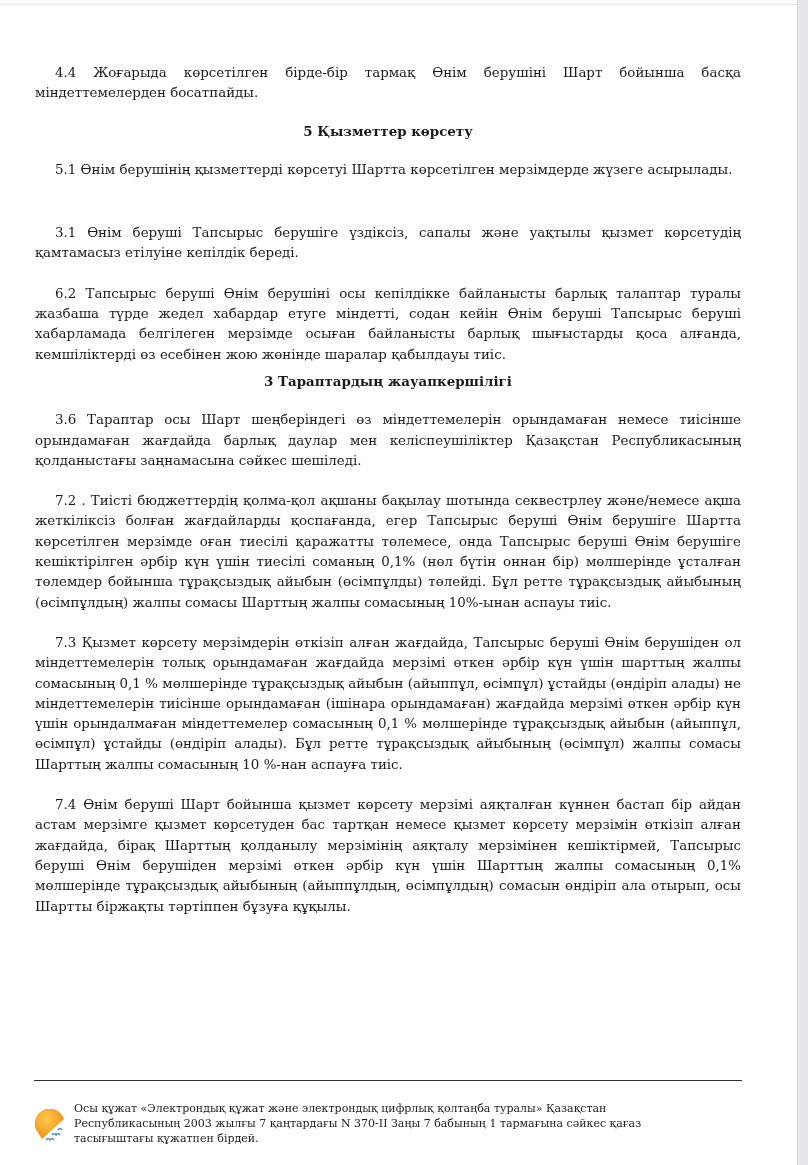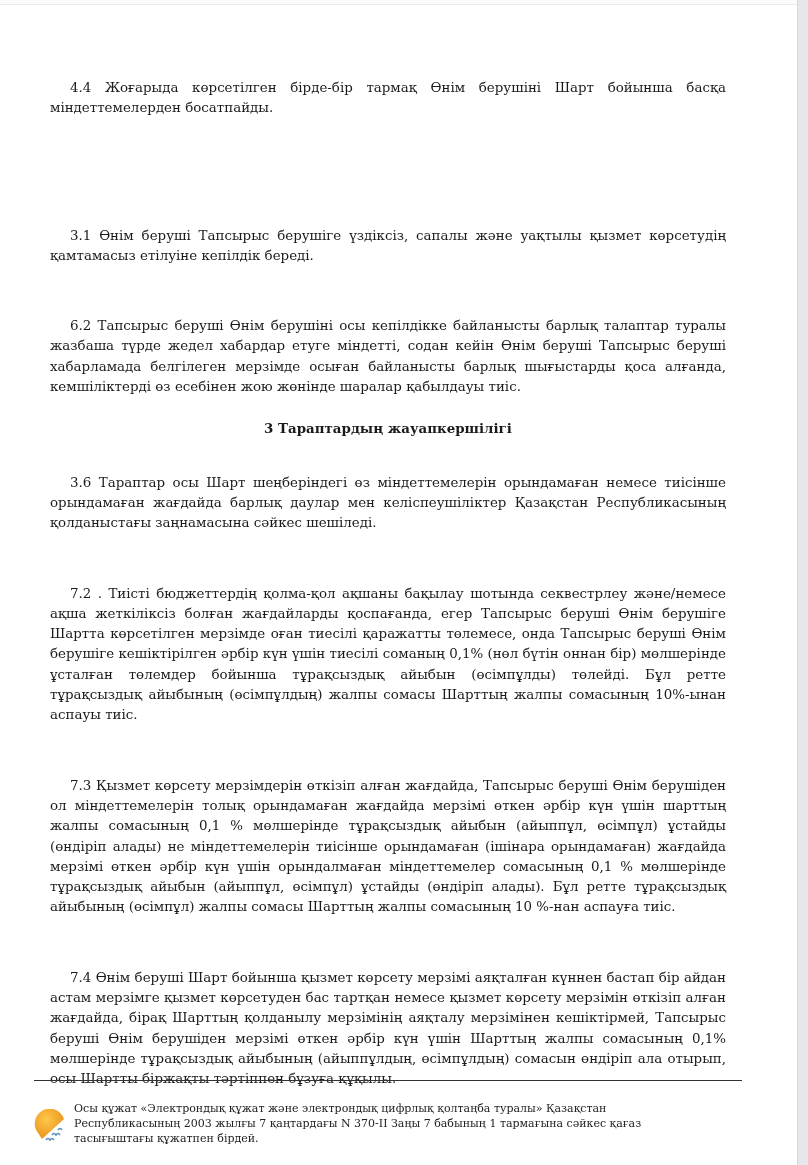--- a/index.html
+++ b/index.html
@@ -20,21 +20,21 @@
     }
     .scrollbar {
       position: absolute; right: 0; top: 0; width: 10px; height: 1165px;
       background: #e6e6ec; border-left: 1px solid #d7d7de;
     }
     .content {
       position: absolute; left: 34px; top: 62px; width: 708px;
       font-size: 13.4px; line-height: 20.3px;
     }
     p.para {
-      margin: 16px; text-indent: 20px; text-align: justify;
+      margin: 1px; text-indent: 20px; text-align: justify;
     }
     .gap-sm { height: 16px; }
     .gap-md { height: 18px; }
     h3.section {
       margin: 0; text-align: center; font-weight: bold; font-size: 13.4px; line-height: 20.3px;
     }
     .footer {
       position: absolute; left: 34px; top: 1080px; width: 708px;
       border-top: 1px solid #333;
       padding-top: 20px;
@@ -48,21 +48,23 @@
   </style>
 </head>
 <body>
 
 <div class="page">
   <div class="page-edge"></div>
 
   <div class="content">
     <p class="para">4.4 Жоғарыда көрсетілген бірде-бір тармақ Өнім берушіні Шарт бойынша басқа міндеттемелерден босатпайды.</p>
     <div class="gap-sm"></div>
+    <h3 class="section">5 Қызметтер көрсету</h3>
     <div class="gap-md"></div>
+    <p class="para">5.1 Өнім берушінің қызметтерді көрсетуі Шартта көрсетілген мерзімдерде жүзеге асырылады.</p>
     <div class="gap-md"></div>
     <div class="gap-sm" style="height:5px"></div>
     <div class="gap-md"></div>
     <p class="para">3.1 Өнім беруші Тапсырыс берушіге үздіксіз, сапалы және уақтылы қызмет көрсетудің қамтамасыз етілуіне кепілдік береді.</p>
     <div class="gap-md"></div>
     <p class="para">6.2 Тапсырыс беруші Өнім берушіні осы кепілдікке байланысты барлық талаптар туралы жазбаша түрде жедел хабардар етуге міндетті, содан кейін Өнім беруші Тапсырыс беруші хабарламада белгілеген мерзімде осыған байланысты барлық шығыстарды қоса алғанда, кемшіліктерді өз есебінен жою жөнінде шаралар қабылдауы тиіс.</p>
     <div class="gap-sm" style="height:5px"></div>
     <h3 class="section">3 Тараптардың жауапкершілігі</h3>
     <div class="gap-md"></div>
     <p class="para">3.6 Тараптар осы Шарт шеңберіндегі өз міндеттемелерін орындамаған немесе тиісінше орындамаған жағдайда барлық даулар мен келіспеушіліктер Қазақстан Республикасының қолданыстағы заңнамасына сәйкес шешіледі.</p>

